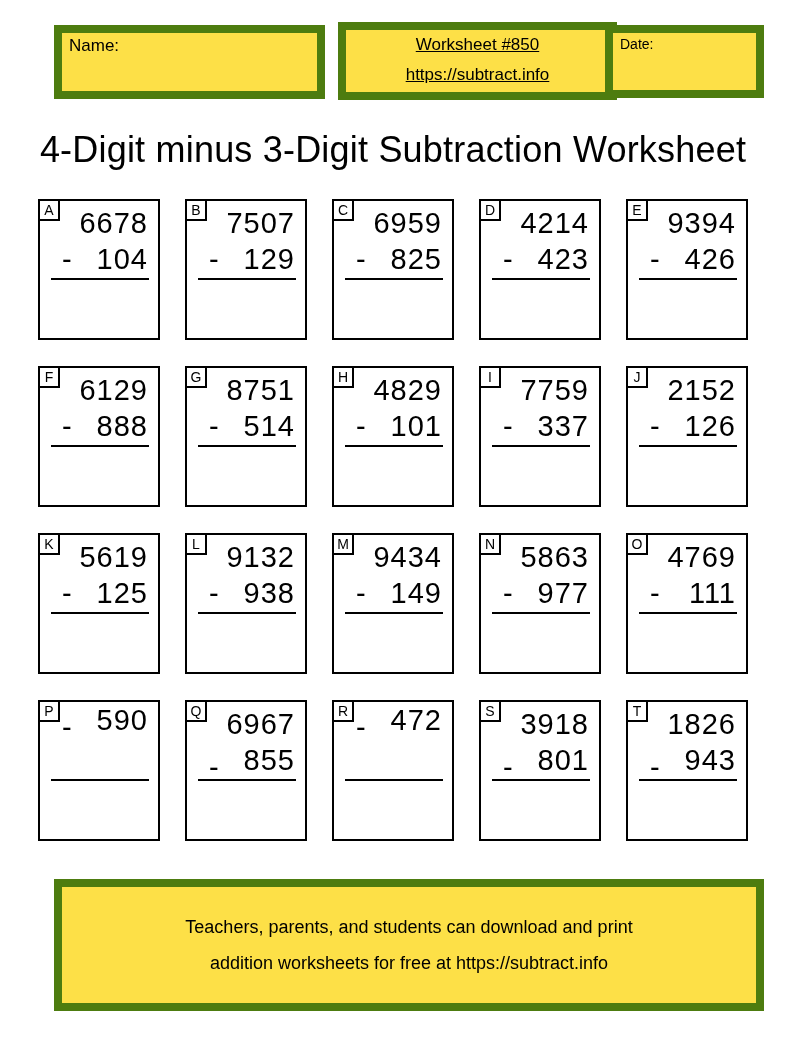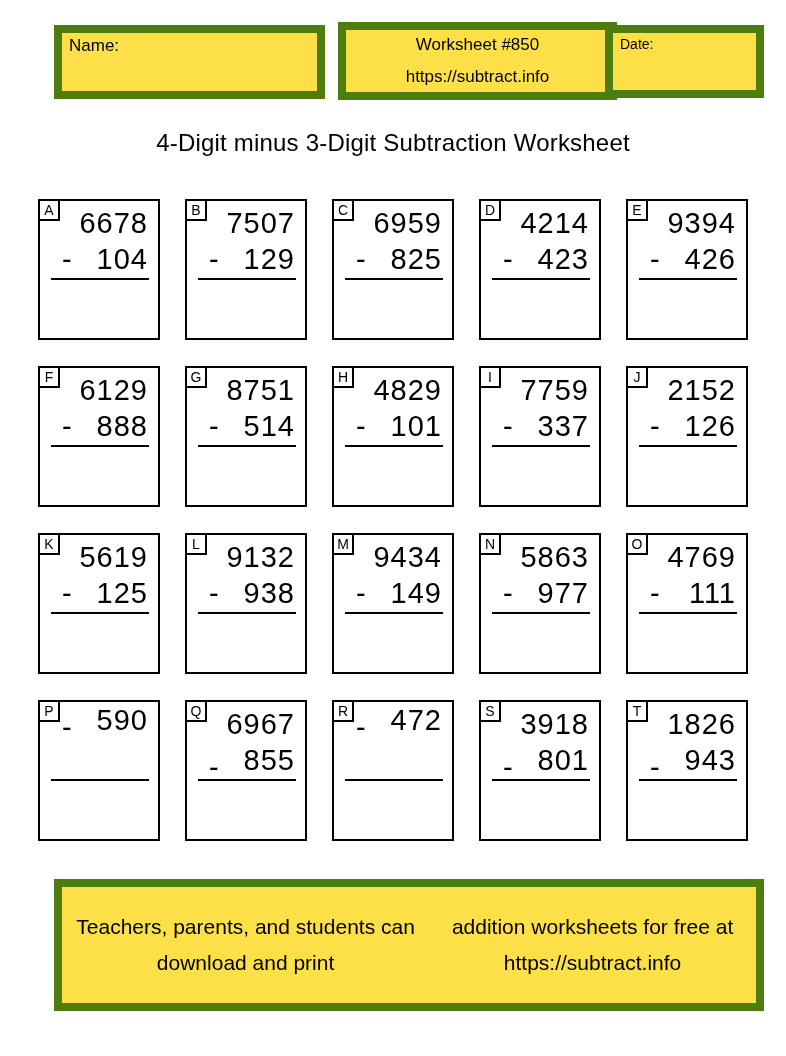--- a/index.html
+++ b/index.html
@@ -10,26 +10,26 @@
     font-family: "Liberation Sans", sans-serif;
     color: #000;
     overflow: hidden;
   }
   .abs { position: absolute; }
   .bordered { border: 8px solid #4d7c0f; background: #fde047; margin-left: 16px; }
 
   
   #name-box  { left: 38px;  top: 25px; width: 271px; height: 74px; padding: 3px 7px; font-size: 17px; }
   #ws-box    { left: 322px; top: 22px; width: 279px; height: 78px;
-               display: flex; flex-direction: column; justify-content: space-between; align-items: center;
-               font-size: 17px; line-height: 30px; }
+               display: flex; flex-direction: column; justify-content: flex-start; align-items: center;
+               font-size: 17px; line-height: 30px; text-decoration: underline; }
   #date-box  { left: 589px; top: 25px; width: 159px; height: 73px; padding: 3px 7px; font-size: 14px; }
 
   
-  #title { left: 0; top: 129px; width: 786px; text-align: center; font-size: 24px; letter-spacing: 0.2px; }
+  #title { left: 0; top: 129px; width: 786px; text-align: center; font-size: 36px; letter-spacing: 0.2px; }
 
   
   #grid {
     position: absolute; left: 38px; top: 199px;
     display: grid;
     grid-template-columns: repeat(5, 122px);
     grid-auto-rows: 141px;
     column-gap: 25px; row-gap: 26px;
   }
   .problem { position: relative; border: 2px solid #000; background: #fff; }
@@ -48,22 +48,22 @@
     position: relative; padding-right: 10px;
     text-align: right; font-size: 29px; line-height: 36px; letter-spacing: 1px;
   }
   .minus { position: absolute; left: 22px; top: 0; letter-spacing: 0; }
   .low-minus .minus { top: 7px; }
   .ansline { position: absolute; left: 11px; right: 9px; top: 77px; border-top: 2px solid #000; }
 
   
   #footer-box {
     left: 38px; top: 879px; width: 710px; height: 132px;
-    display: flex; flex-direction: row; justify-content: center; align-items: center;
-    font-size: 21px; line-height: 36px; text-align: center;
+    display: flex; flex-direction: column; justify-content: center; align-items: center;
+    font-size: 18px; line-height: 36px; text-align: center;
   }
 </style>
 </head>
 <body>
 
 <div class="abs bordered" id="name-box">
   <span>Name:</span>
 </div>
 
 <div class="abs bordered" id="ws-box">

